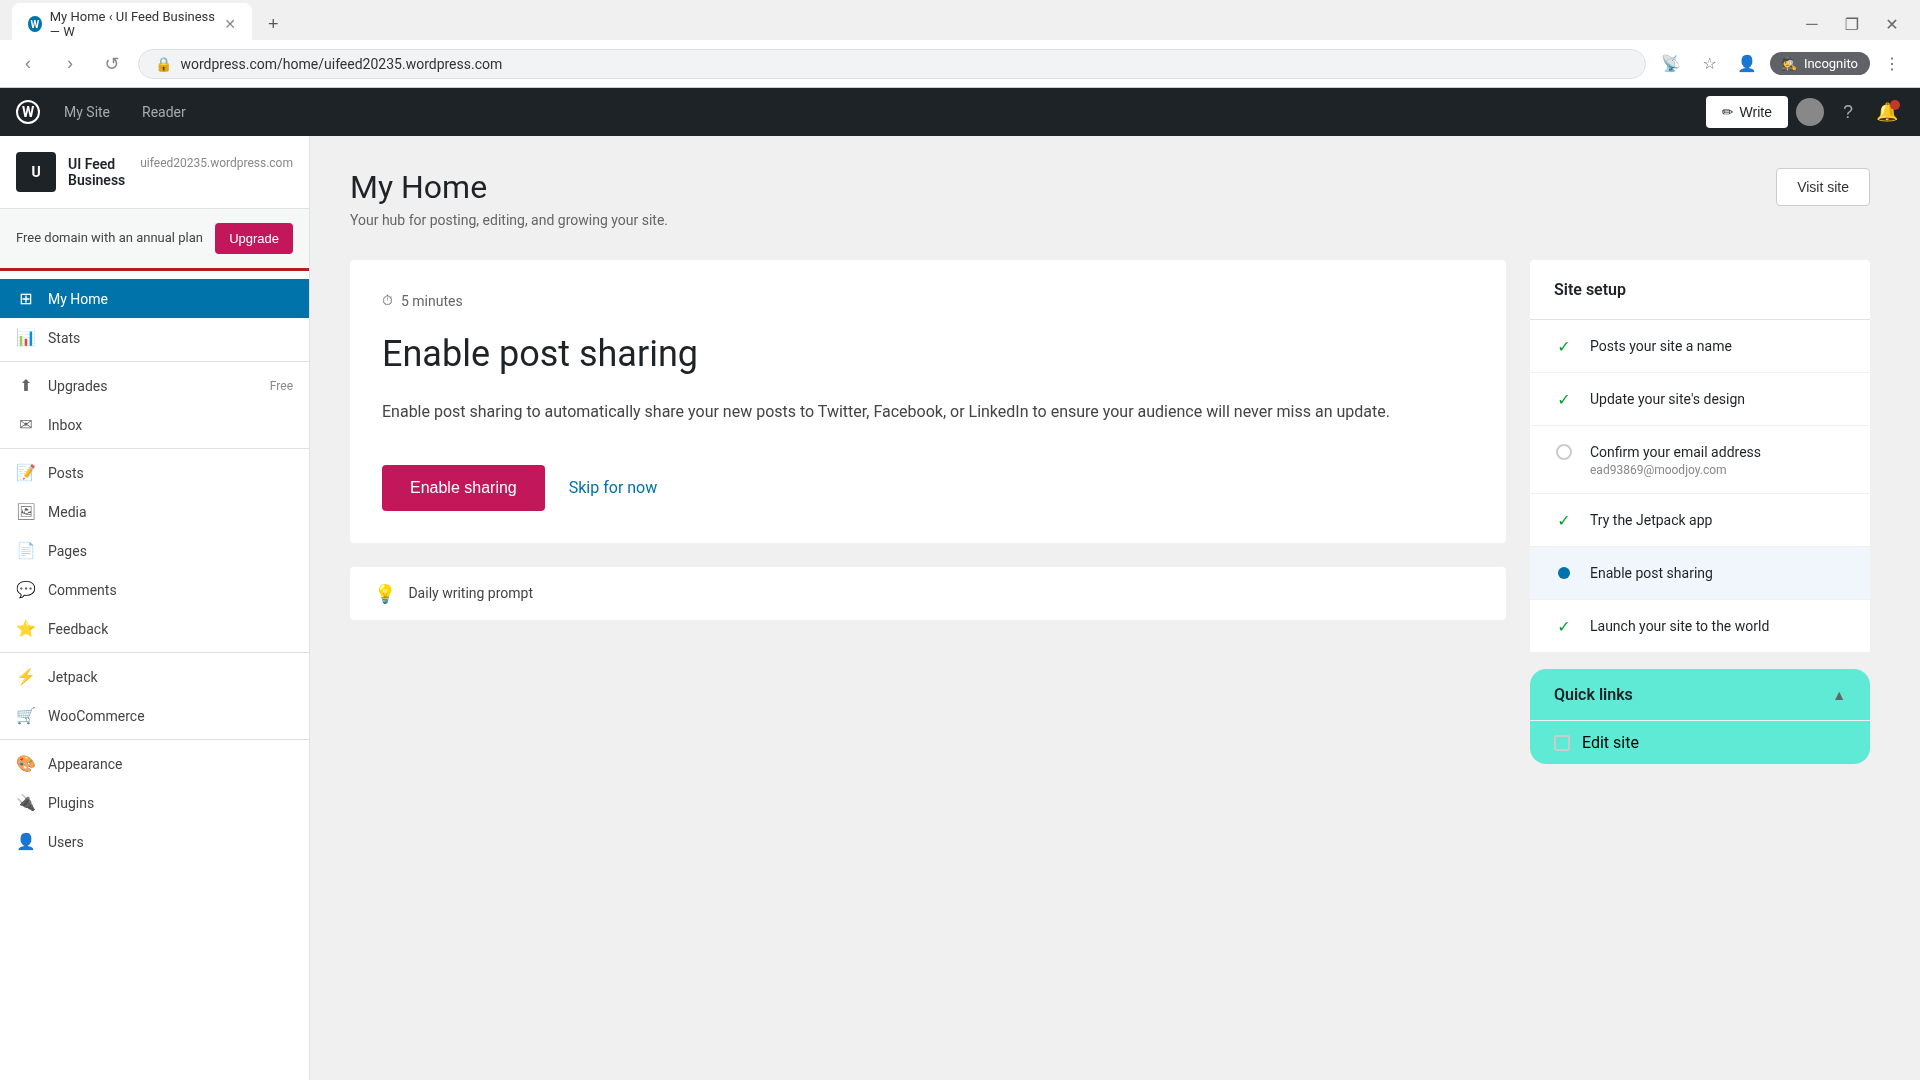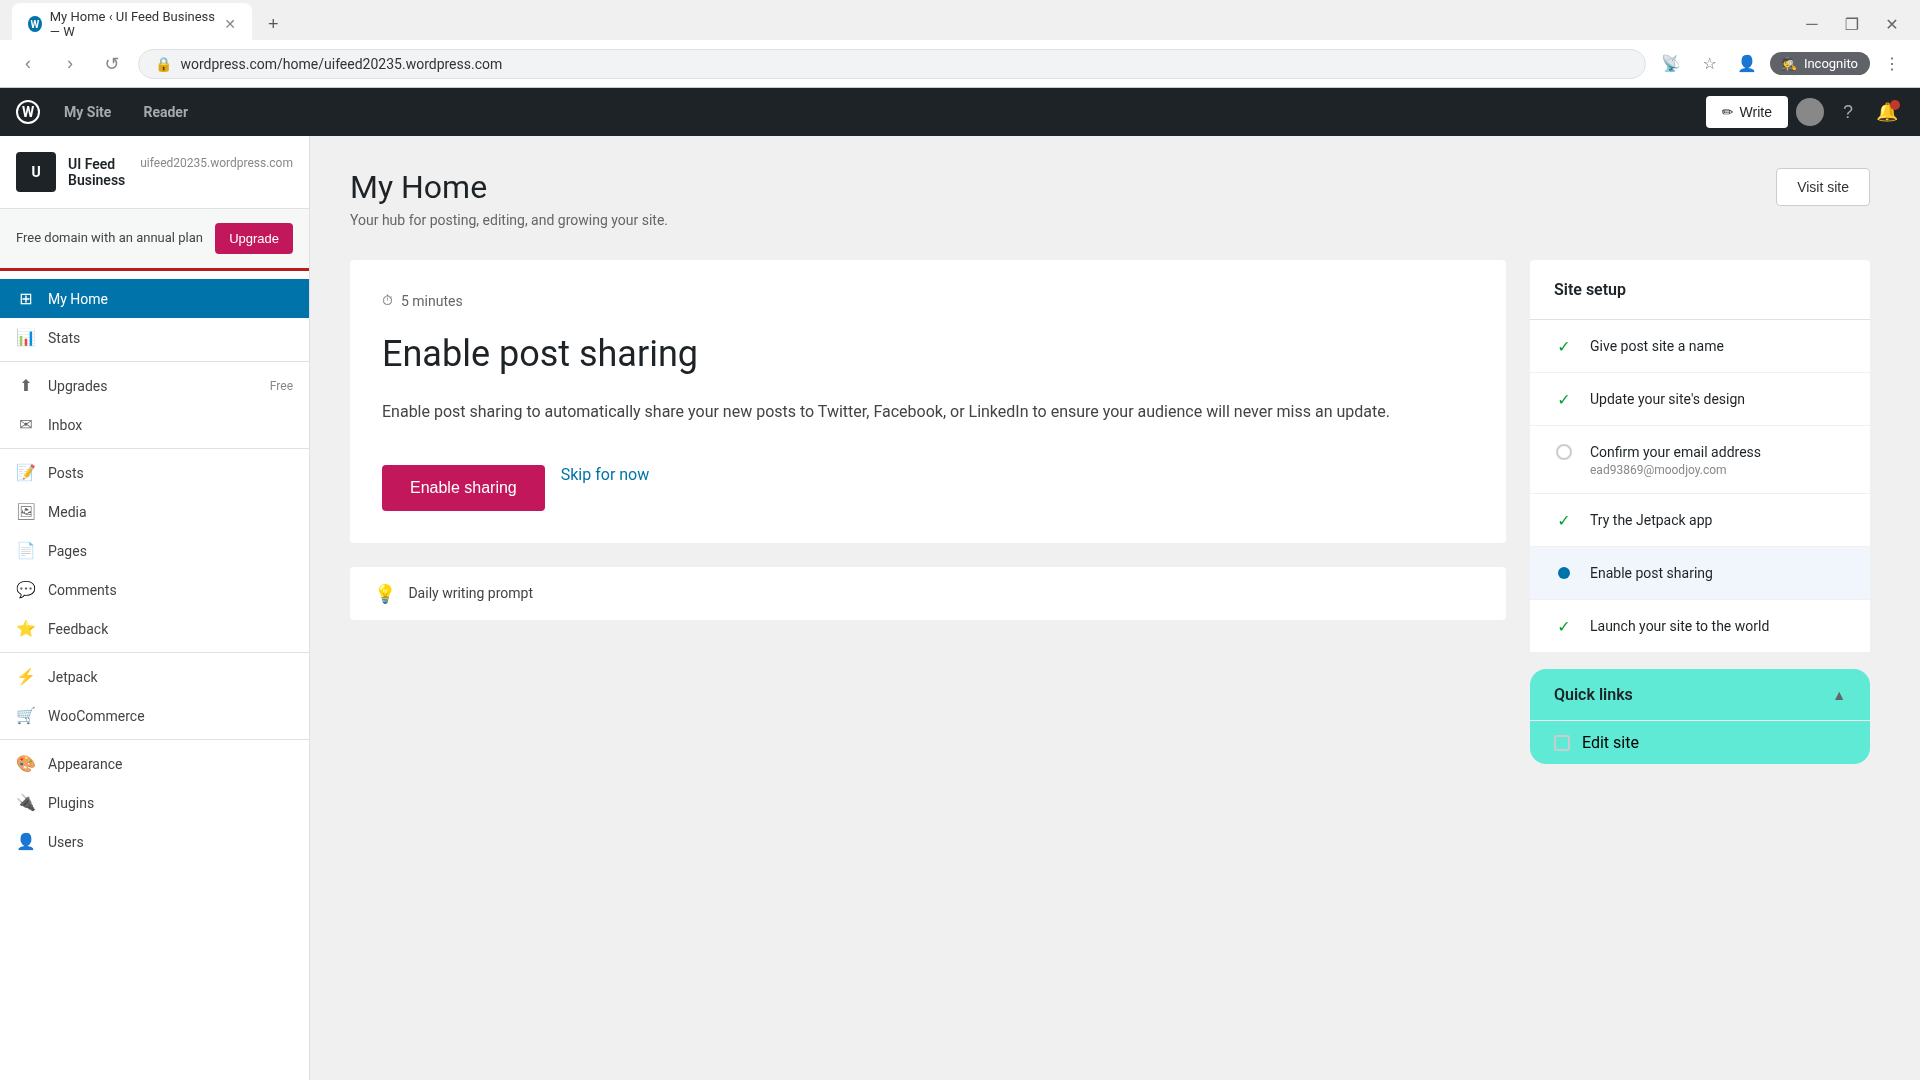--- a/index.html
+++ b/index.html
@@ -14,21 +14,21 @@
     .address-bar { flex: 1; background: #f1f3f4; border: 1px solid #e0e0e0; border-radius: 20px; padding: 6px 16px; font-size: 14px; color: #333; display: flex; align-items: center; gap: 8px; }
     .address-bar-lock { color: #5f6368; font-size: 14px; }
     .address-text { flex: 1; font-size: 14px; color: #333; }
     .nav-actions { display: flex; align-items: center; gap: 6px; }
     .nav-action-btn { background: none; border: none; color: #666; font-size: 16px; cursor: pointer; width: 32px; height: 32px; display: flex; align-items: center; justify-content: center; border-radius: 50%; }
     .incognito-btn { background: #5f6368; color: white; border-radius: 16px; padding: 4px 12px; font-size: 13px; display: flex; align-items: center; gap: 6px; border: none; cursor: pointer; }
 
     
     .wp-top-nav { background: #1d2327; display: flex; align-items: center; padding: 0 16px; height: 48px; gap: 0; }
     .wp-logo { color: white; font-size: 20px; margin-right: 8px; display: flex; align-items: center; }
-    .wp-nav-item { color: #a7aaad; font-size: 14px; padding: 15px 16px; height: 48px; display: flex; align-items: center; cursor: pointer; font-weight: bold; }
+    .wp-nav-item { color: #a7aaad; font-size: 14px; padding: 15px 16px; height: 48px; display: flex; align-items: center; cursor: pointer; }
     .wp-top-right { margin-left: auto; display: flex; align-items: center; gap: 8px; }
     .wp-write-btn { background: #fff; color: #1d2327; border: none; border-radius: 4px; padding: 8px 16px; font-size: 14px; font-weight: 500; cursor: pointer; display: flex; align-items: center; gap: 6px; }
     .wp-avatar { width: 28px; height: 28px; border-radius: 50%; background: #888; display: flex; align-items: center; justify-content: center; color: white; font-size: 12px; cursor: pointer; }
     .wp-help-btn { color: #a7aaad; background: none; border: none; font-size: 18px; cursor: pointer; width: 32px; height: 32px; display: flex; align-items: center; justify-content: center; }
     .wp-notif-btn { color: #a7aaad; background: none; border: none; font-size: 18px; cursor: pointer; width: 32px; height: 32px; display: flex; align-items: center; justify-content: center; position: relative; }
     .notif-badge { position: absolute; top: 4px; right: 4px; background: #c0392b; color: white; border-radius: 50%; width: 10px; height: 10px; font-size: 8px; display: flex; align-items: center; justify-content: center; }
 
     
     .main-layout { display: flex; height: calc(1080px - 40px - 48px - 48px); }
 
@@ -62,21 +62,21 @@
     .page-subtitle { font-size: 14px; color: #666; }
     .visit-site-btn { background: white; border: 1px solid #ccc; border-radius: 4px; padding: 10px 20px; font-size: 14px; color: #333; cursor: pointer; }
 
     .main-grid { display: grid; grid-template-columns: 1fr 340px; gap: 24px; }
 
     
     .task-card { background: white; border-radius: 4px; padding: 32px; margin-bottom: 24px; }
     .task-timer { display: flex; align-items: center; gap: 8px; color: #666; font-size: 14px; margin-bottom: 24px; }
     .task-title { font-size: 36px; font-weight: 400; color: #1d2327; margin-bottom: 24px; }
     .task-description { font-size: 16px; color: #444; line-height: 1.6; margin-bottom: 40px; }
-    .task-actions { display: flex; align-items: flex-start; gap: 16px; }
+    .task-actions { display: flex; align-items: center; gap: 24px; }
     .enable-btn { background: #c2185b; color: white; border: none; border-radius: 4px; padding: 14px 28px; font-size: 16px; font-weight: 500; cursor: pointer; }
     .skip-link { color: #0073aa; font-size: 16px; cursor: pointer; text-decoration: none; }
     .prompt-left { display: flex; align-items: center; gap: 12px; }
     .prompt-icon { color: #666; font-size: 18px; }
     .prompt-label { font-size: 14px; color: #444; }
 
     
     .setup-panel { background: white; border-radius: 4px; }
     .setup-header { padding: 20px 24px; border-bottom: 1px solid #e0e0e0; font-size: 16px; font-weight: 600; color: #1d2327; }
     .setup-item { padding: 16px 24px; display: flex; align-items: flex-start; gap: 16px; border-bottom: 1px solid #f0f0f0; cursor: pointer; }
@@ -281,21 +281,21 @@
 
         <div class="right-panel">
           <div class="setup-panel">
             <div class="setup-header">Site setup</div>
 
             <div class="setup-item">
               <div class="setup-check">
                   <span class="check-done">✓</span>
                 </div>
               <div class="setup-item-content">
-                <span class="setup-item-label">Give post site a name</span>
+                <span class="setup-item-label">Posts your site a name</span>
               </div>
             </div>
 
             <div class="setup-item">
               <div class="setup-check">
                   <span class="check-done">✓</span>
                 </div>
               <div class="setup-item-content">
                 <span class="setup-item-label">Update your site's design</span>
               </div>

